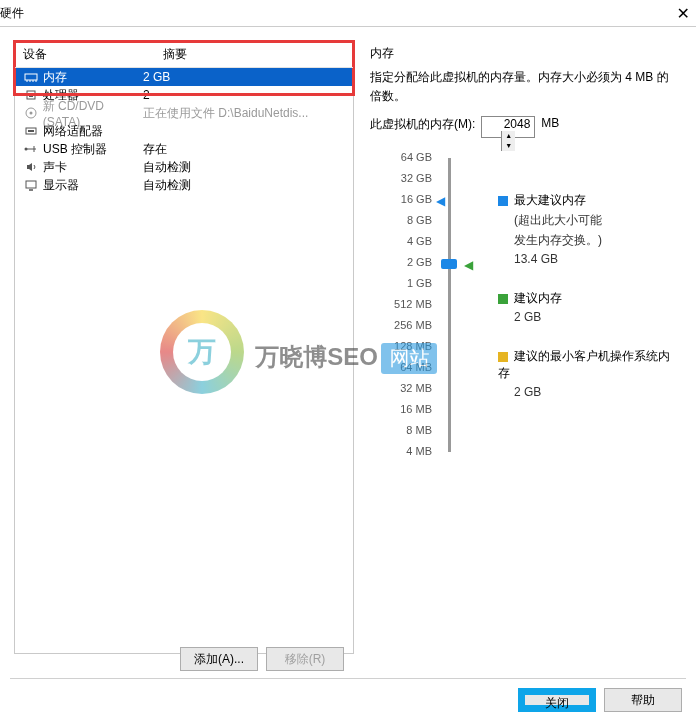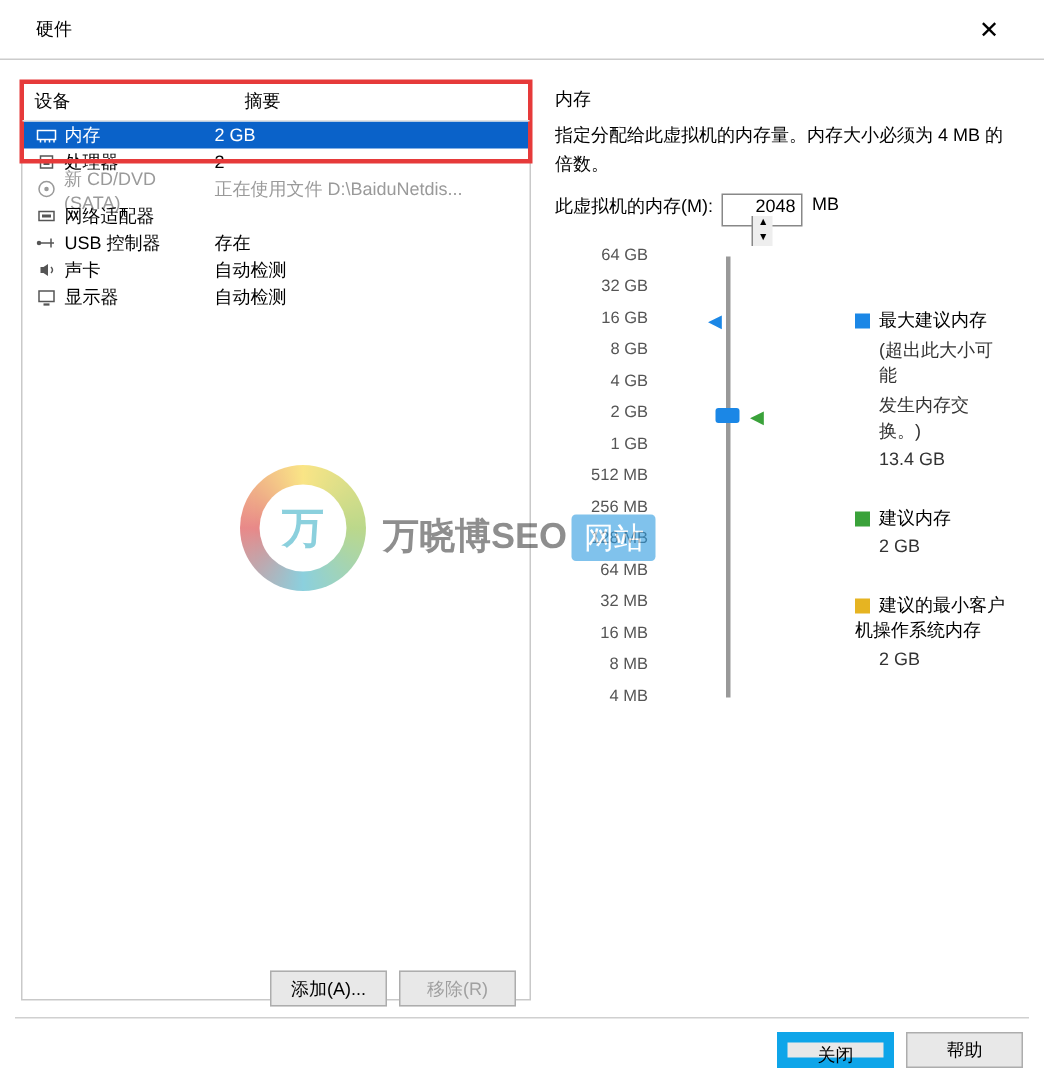--- a/index.html
+++ b/index.html
@@ -1,17 +1,17 @@
 <!DOCTYPE html>
 <html><head>
 <meta charset="utf-8">
 <style>
 * { box-sizing: border-box; margin: 0; padding: 0; font-family: "Microsoft YaHei", "Segoe UI", sans-serif; font-size: 12px; }
 body { background: #fff; width: 696px; height: 723px; position: relative; overflow: hidden; }
-.titlebar { height: 40px; border-bottom: 1px solid #ccc; display: flex; align-items: center; padding: 0 24px; }
+.titlebar { height: 27px; border-bottom: 1px solid #ccc; display: flex; align-items: center; padding: 0 0; }
 .titlebar .title { flex: 1; }
 .close-x { font-size: 16px; padding: 0 6px; cursor: default; }
 .main { display: flex; padding: 14px 14px 8px 14px; height: 635px; }
 .left { width: 340px; border: 1px solid #c9c9c9; position: relative; background: #fff; }
 .list-head { display: flex; position: relative; padding: 4px 0 4px 8px; border-bottom: 1px solid #e2e2e2; }
 .list-head .col1 { width: 140px; }
 .list-head .col2 { flex: 1; }
 .hl-border { position: absolute; left: -2px; top: -2px; width: calc(100% + 4px); height: 56px; border: 3px solid #e63a3a; pointer-events: none; }
 .row { display: flex; align-items: center; height: 18px; padding-left: 8px; }
 .row.sel { background: #0a62c9; color: #fff; }
@@ -20,21 +20,21 @@
 .row .c1 { width: 120px; display: flex; align-items: center; }
 .row .c2 { flex: 1; white-space: nowrap; overflow: hidden; text-overflow: ellipsis; }
 .right { flex: 1; padding: 0 10px 0 16px; }
 .section-title { padding: 4px 0 6px 0; }
 .desc { line-height: 1.6; padding-bottom: 10px; }
 .mem-input-row { display: flex; gap: 6px; padding-bottom: 14px; }
 .spinbox { display: flex; align-items: center; border: 1px solid #888; background: #fff; height: 22px; flex-direction: column; }
 .spinbox input { border: none; width: 52px; text-align: right; padding: 0 4px; height: 20px; outline: none; }
 .spinbox .spin { width: 14px; display: flex; flex-direction: column; border-left: 1px solid #888; }
 .spinbox .spin div { height: 10px; font-size: 7px; line-height: 10px; text-align: center; background: #eee; }
-.slider-area { display: flex; position: relative; height: 310px; gap: 36px; }
+.slider-area { display: flex; position: relative; height: 310px; }
 .ticks { width: 70px; text-align: right; padding-right: 8px; line-height: 1; }
 .ticks div { height: 21px; color: #555; font-size: 11px; }
 .track { width: 30px; position: relative; }
 .track .line { position: absolute; left: 8px; top: 6px; width: 3px; height: 294px; background: #999; }
 .thumb { position: absolute; left: 1px; width: 16px; height: 10px; background: #1b87e6; border-radius: 2px; }
 .marker { position: absolute; font-size: 12px; }
 .marker.left-tri { left: -4px; }
 .marker.right-tri { left: 24px; }
 .legend { flex: 1; padding-left: 28px; padding-top: 40px; }
 .legend-item { margin-bottom: 24px; }

